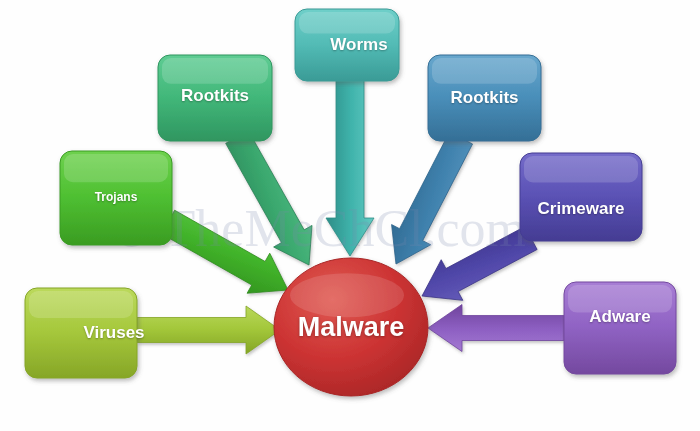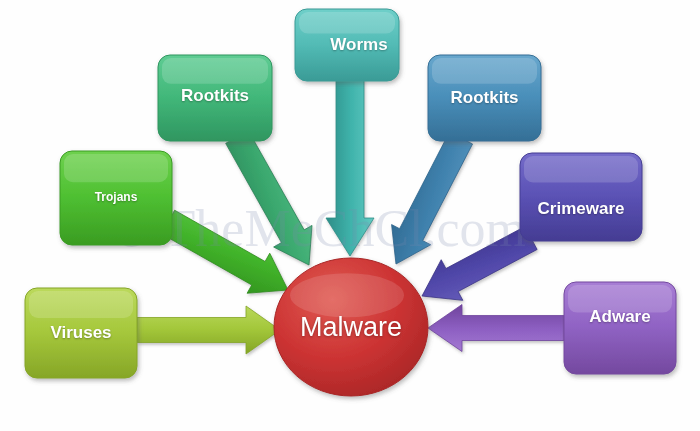--- a/index.html
+++ b/index.html
@@ -34,21 +34,21 @@
     line-height: 1.1;
     text-shadow: 0 1px 2px rgba(0,0,0,0.30);
     white-space: nowrap;
     pointer-events: none;
     -webkit-font-smoothing: antialiased;
   }
   .center-label {
     position: absolute;
     color: #ffffff;
     font-family: "Liberation Sans", sans-serif;
-    font-weight: normal;
+    font-weight: bold;
     text-align: center;
     text-shadow: 0 1px 3px rgba(0,0,0,0.33);
     white-space: nowrap;
     pointer-events: none;
   }
 </style>
 </head>
 <body>
 
 <div id="canvas">
@@ -171,17 +171,17 @@
       </g>
   </svg>
 
   <div id="labels-layer">
       <div class="node-label" style="left: 60px; top: 151px; width: 112px; height: 94px; font-size: 12px; display: flex; align-items: center; justify-content: center;">Trojans</div>
       <div class="node-label" style="left: 158px; top: 55px; width: 114px; height: 82px; font-size: 17px; display: flex; align-items: center; justify-content: center;">Rootkits</div>
       <div class="node-label" style="left: 295px; top: 9px; width: 128px; height: 72px; font-size: 17px; display: flex; align-items: center; justify-content: center;">Worms</div>
       <div class="node-label" style="left: 428px; top: 55px; width: 113px; height: 86px; font-size: 17px; display: flex; align-items: center; justify-content: center;">Rootkits</div>
       <div class="node-label" style="left: 520px; top: 153px; width: 122px; height: 112px; font-size: 17px; display: flex; align-items: center; justify-content: center;">Crimeware</div>
       <div class="node-label" style="left: 564px; top: 282px; width: 112px; height: 70px; font-size: 17px; display: flex; align-items: center; justify-content: center;">Adware</div>
-      <div class="node-label" style="left: 25px; top: 288px; width: 112px; height: 90px; font-size: 17px; display: flex; align-items: center; justify-content: center;">Viruses</div>
+      <div class="node-label" style="left: 25px; top: 288px; width: 112px; height: 90px; font-size: 17px; display: flex; align-items: center; justify-content: center; padding-left: 33px;">Viruses</div>
       <div class="center-label" style="left: 274px; top: 258px; width: 154px; height: 138px; font-size: 27px; display: flex; align-items: center; justify-content: center;">Malware</div>
     </div>
 
 </div>
 
 </body></html>

